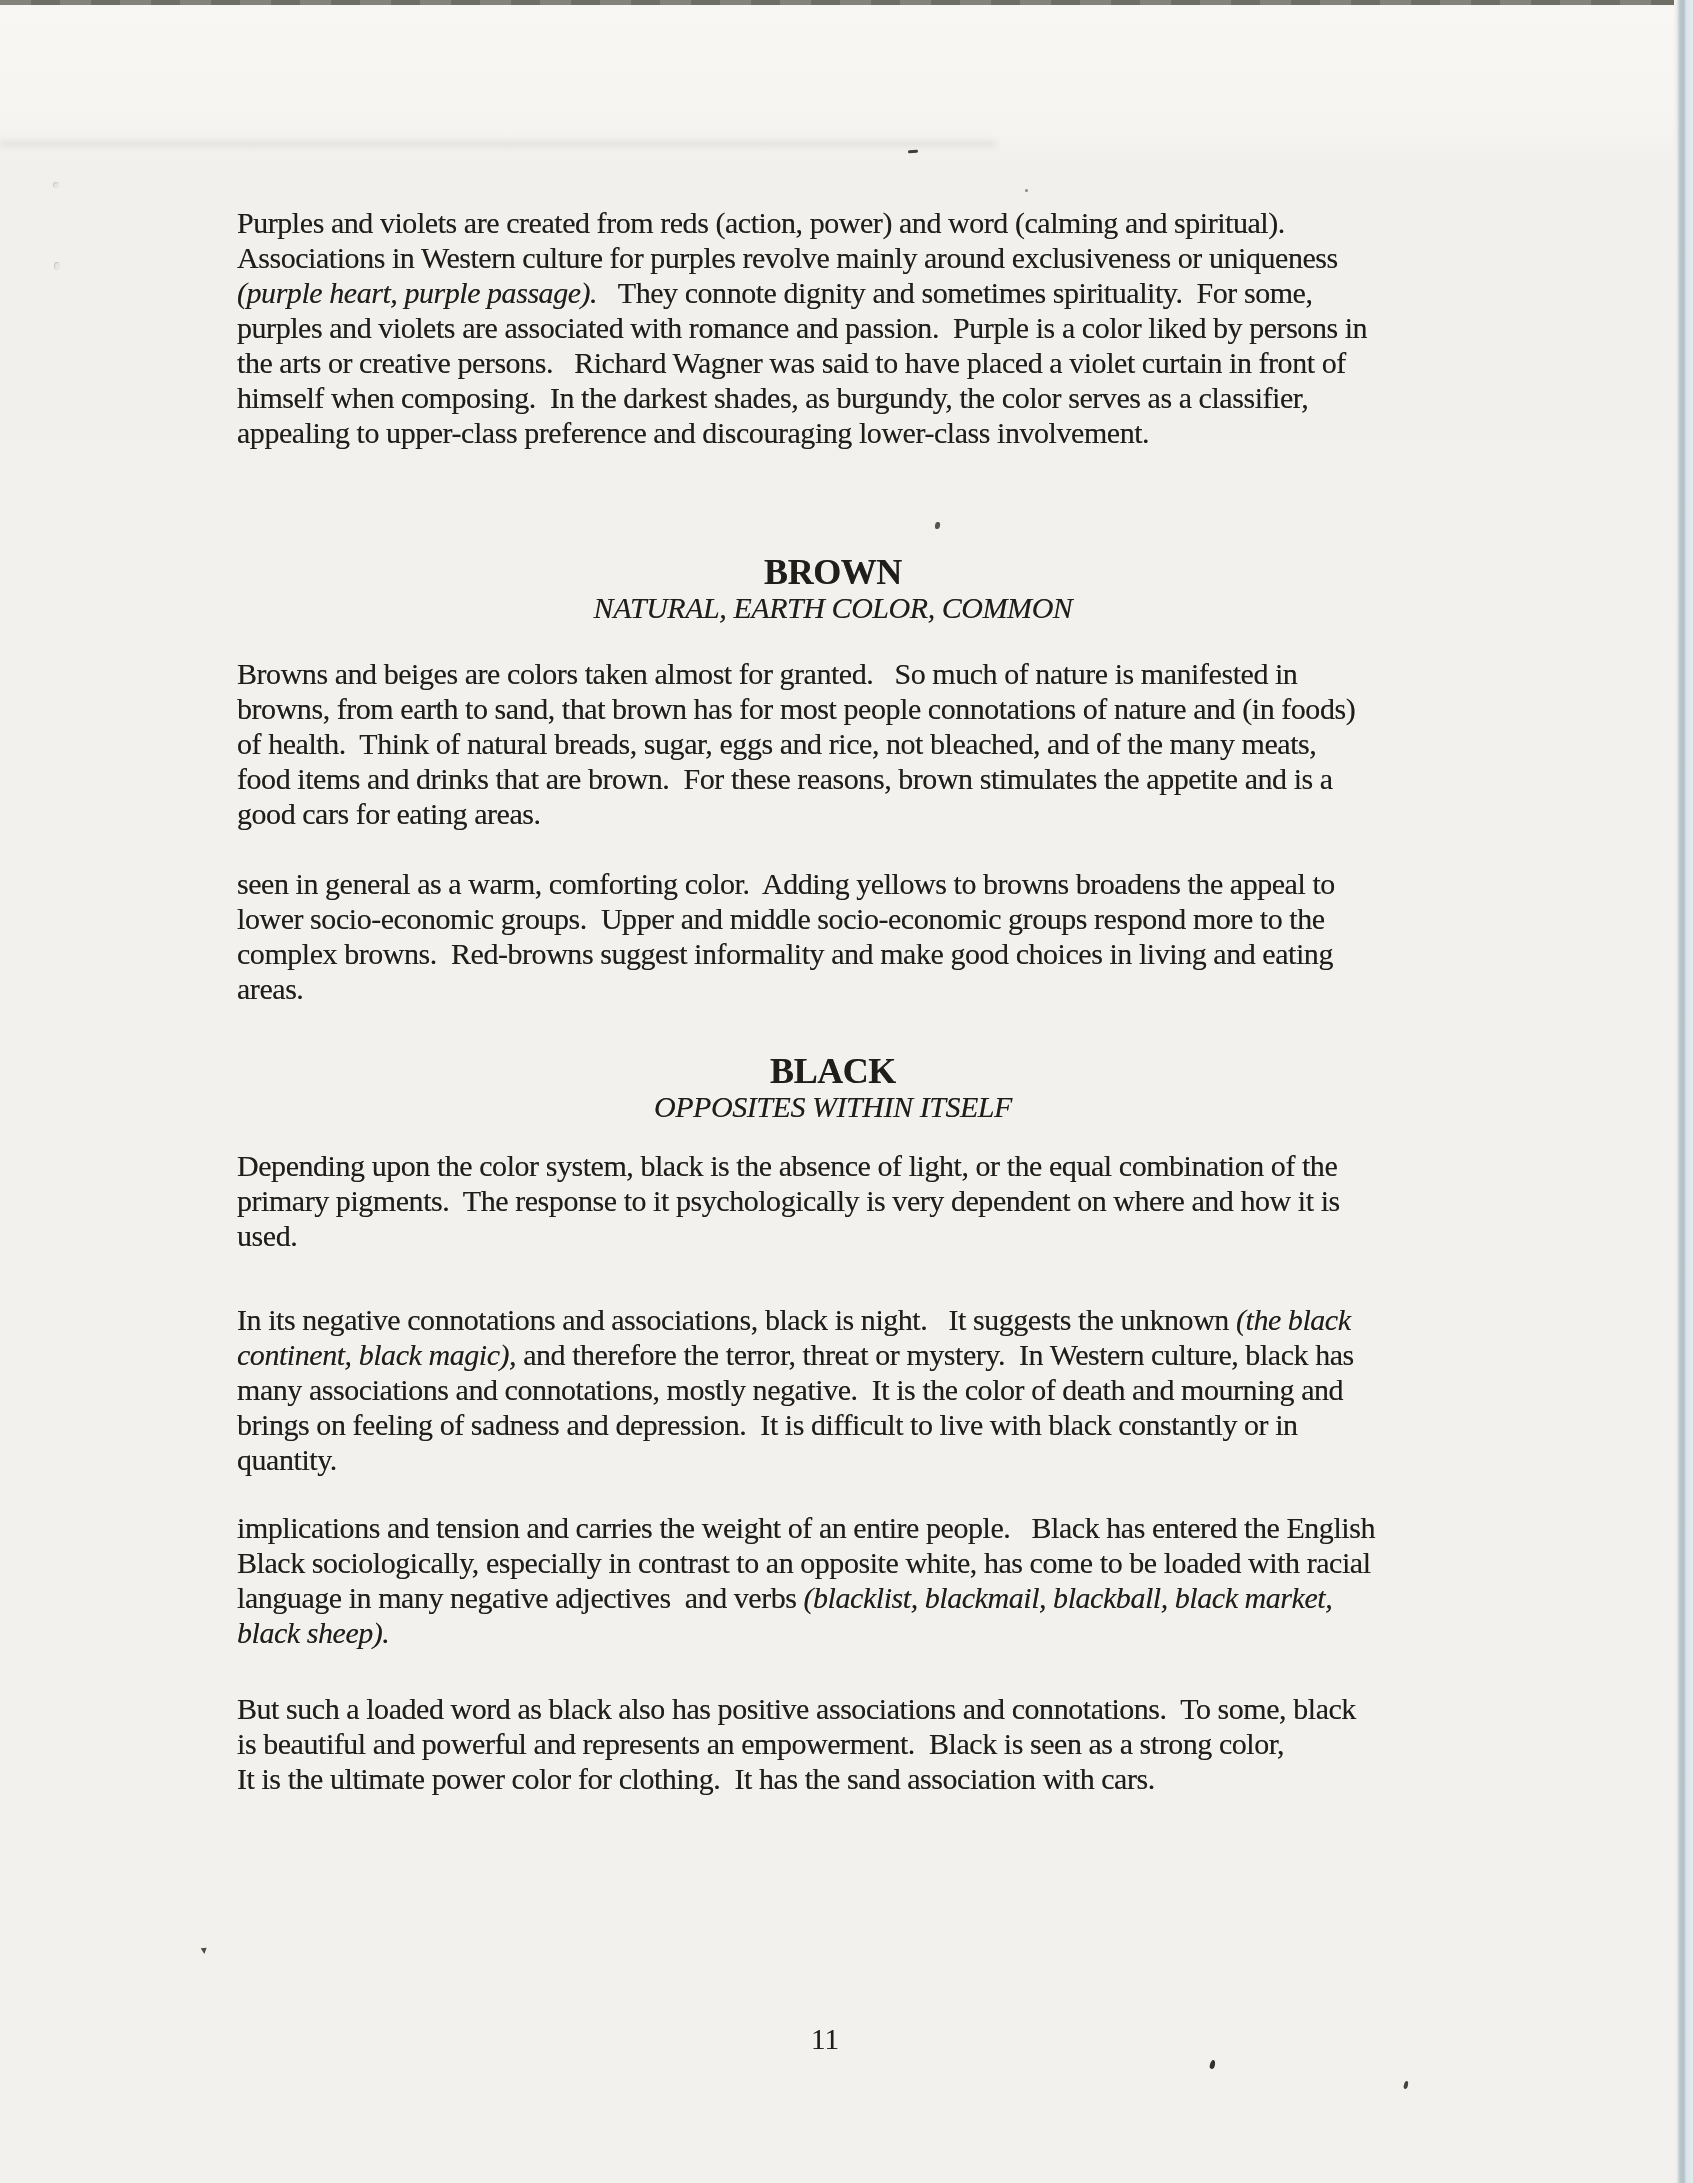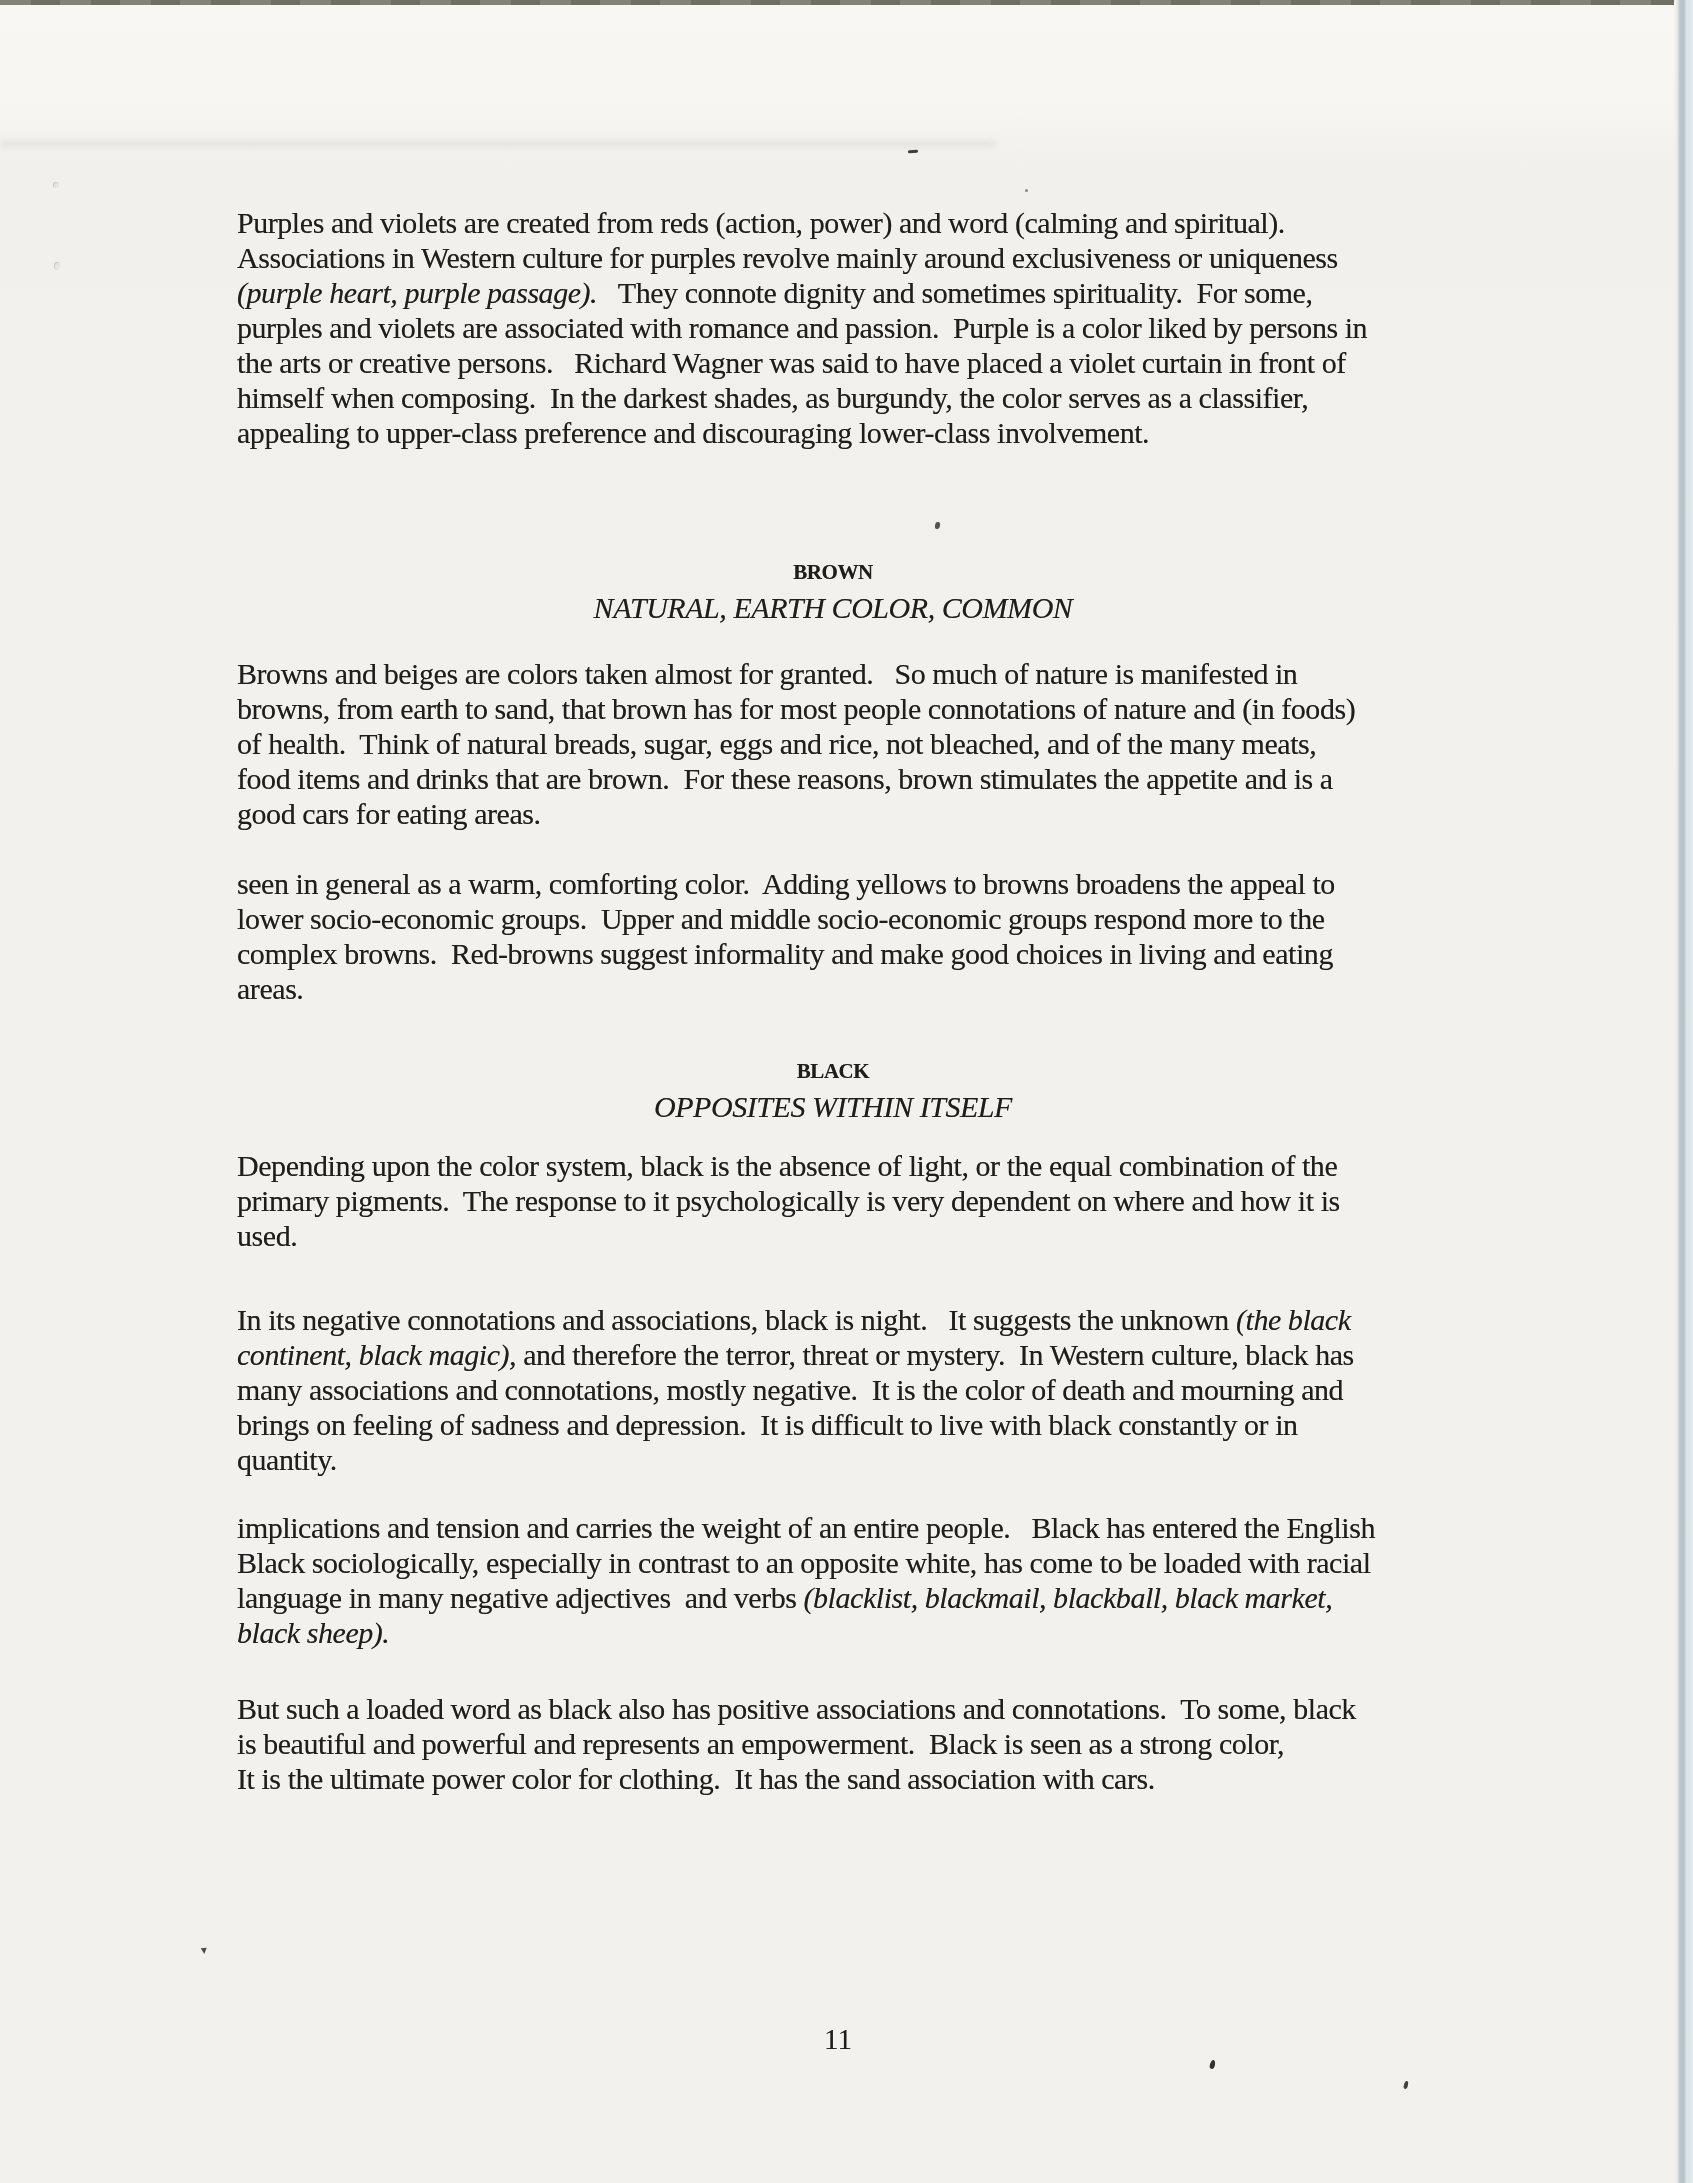--- a/index.html
+++ b/index.html
@@ -32,32 +32,32 @@
   .speck-apos1{left:1210px;top:2060px;width:4.6px;height:9.3px;background:#35332e;border-radius:50% 50% 50% 50%/60% 60% 40% 40%;transform:rotate(14deg);}
   .speck-apos2{left:1404px;top:2081px;width:4px;height:8px;background:#45433d;border-radius:50% 50% 50% 50%/60% 60% 40% 40%;transform:rotate(14deg);}
   
   .text-col{
     position:absolute;left:237px;top:205px;width:1192px;
     font-size:30px;line-height:35px;letter-spacing:-0.015em;
     text-shadow:0 0 0.4px rgba(10,10,10,0.5);
   }
   .ln{white-space:pre;}
   .it{font-style:italic;}
-  .sec-title{font-weight:bold;text-align:center;font-size:21px;line-height:35px;}
+  .sec-title{font-weight:bold;text-align:center;font-size:36px;line-height:35px;}
   .sec-subtitle{font-style:italic;text-align:center;font-size:30px;line-height:35px;}
   #brown-title{margin-top:105px;}
   #brown-p1{margin-top:31px;}
   #brown-p2{margin-top:35px;}
   #black-title{margin-top:48px;}
   #black-p1{margin-top:24px;}
   #black-p2{margin-top:49px;}
   #black-p3{margin-top:33px;}
   #black-p4{margin-top:41px;}
   .page-number{
-    position:absolute;left:242px;top:2023px;width:1192px;
+    position:absolute;left:229px;top:2023px;width:1192px;
     text-align:center;font-size:29px;line-height:33px;
     text-shadow:0 0 0.4px rgba(10,10,10,0.5);
   }
 </style>
 </head>
 <body>
 
 <div class="top-edge"></div>
 <div class="right-strip"></div>
 <div class="crease"></div>

